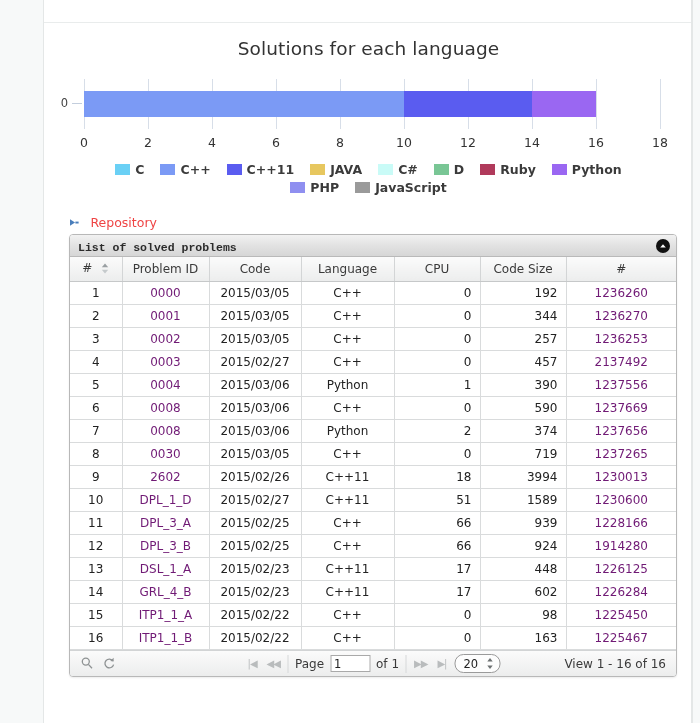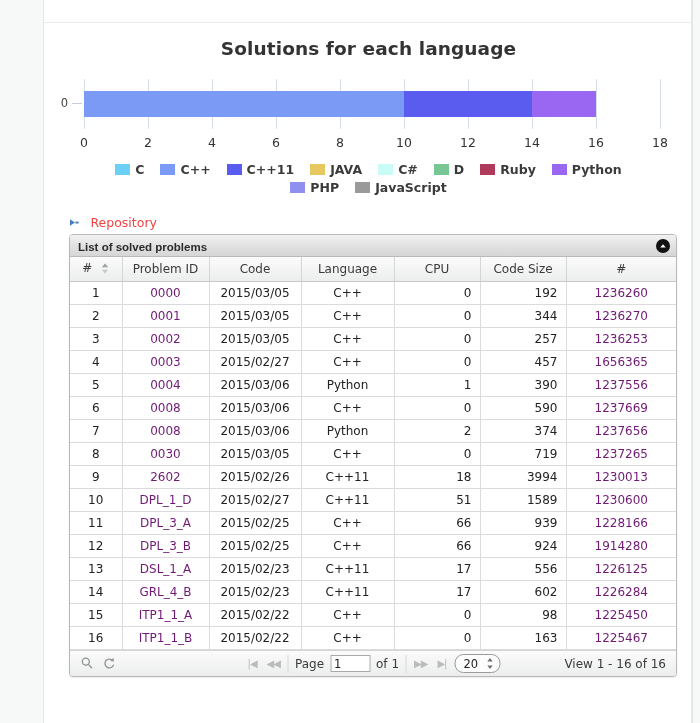--- a/index.html
+++ b/index.html
@@ -17,21 +17,21 @@
     position: absolute; left: 43px; top: 0; width: 649px; height: 723px;
     background: #ffffff; border-left: 1px solid #e4e7e7; border-right: 1px solid #e4e7e7;
   }
   #top-strip { position: absolute; left: 0; top: 0; width: 100%; height: 23px; background:#fff; border-bottom: 1px solid #e9ecec; }
   #right-edge { position: absolute; right: 0; top: 0; width: 8px; height: 723px; background: #f7f9f9; border-left: 1px solid #e4e7e7; }
 
   
   .chart-wrap { position: absolute; left: 0; top: 23px; width: 649px; }
   .chart-title {
     text-align: center; font-size: 18.5px; color: #333; padding-top: 15px;
-    font-family: "DejaVu Sans", sans-serif; font-weight: 700; letter-spacing: .1px;
+    font-family: "DejaVu Sans", sans-serif; font-weight: 400; letter-spacing: .1px;
   }
   .plot { position: relative; margin-top: 20px; height: 68px; }
   .plot-area { position: absolute; left: 40px; top: 0; width: 576px; height: 50px; }
   .gridline { position: absolute; top: 0; width: 1px; height: 50px; background: #d7dee8; }
   .ylabel { position: absolute; left: 0; top: 17px; width: 24px; text-align: right;
             font-size: 11.5px; color: #444; font-family: "DejaVu Sans", sans-serif; }
   .ytick { position: absolute; left: 28px; top: 24px; width: 10px; height: 1px; background: #c3cedd; }
   .bar-row { position: absolute; left: 0; top: 12px; height: 26px; width: 100%; }
   .seg { position: absolute; top: 0; height: 26px; }
   .xaxis { position: absolute; left: 40px; top: 56px; width: 576px; height: 22px; }
@@ -53,21 +53,21 @@
 
   
   .panel { position: absolute; left: 25px; top: 234px; width: 608px;
            border: 1px solid #b8b8b8; border-radius: 4px; background: #fff;
            box-shadow: 0 1px 2px rgba(0,0,0,.08); overflow: hidden; }
   .panel-head {
     height: 22px; line-height: 22px; padding: 0 8px;
     background: linear-gradient(to bottom, #f2f2f2 0%, #e2e2e2 50%, #d6d6d6 100%);
     border-bottom: 1px solid #b9b9b9; position: relative;
   }
-  .panel-title { font-size: 11.5px; font-weight: bold; color: #2b2b2b; font-family: Liberation Sans, sans-serif; }
+  .panel-title { font-size: 11.5px; font-weight: bold; color: #2b2b2b; font-family: Liberation Mono, monospace; }
   .collapse-btn { position: absolute; right: 6px; top: 4px; width: 14px; height: 14px;
                   border-radius: 50%; background: #111; }
   .collapse-btn svg { display:block; }
 
   table.grid { border-collapse: collapse; width: 100%; table-layout: fixed; background:#fff; }
   table.grid th {
     background: linear-gradient(to bottom,#fbfbfb,#eceded);
     border-right: 1px solid #d3d5d6; border-bottom: 1px solid #c6c8c9;
     font-size: 12px; font-weight: 400; color: #3a3a3a; height: 24px; padding: 0 6px;
     font-family: "DejaVu Sans", sans-serif; text-align: center; position: relative;
@@ -235,21 +235,21 @@
               <td class="r">257</td>
               <td class="c"><a class="cell-link" href="#">1236253</a></td>
             </tr>
             <tr>
               <td class="c">4</td>
               <td class="c"><a class="cell-link" href="#">0003</a></td>
               <td class="c">2015/02/27</td>
               <td class="c">C++</td>
               <td class="r">0</td>
               <td class="r">457</td>
-              <td class="c"><a class="cell-link" href="#">1656365</a></td>
+              <td class="c"><a class="cell-link" href="#">2137492</a></td>
             </tr>
             <tr>
               <td class="c">5</td>
               <td class="c"><a class="cell-link" href="#">0004</a></td>
               <td class="c">2015/03/06</td>
               <td class="c">Python</td>
               <td class="r">1</td>
               <td class="r">390</td>
               <td class="c"><a class="cell-link" href="#">1237556</a></td>
             </tr>
@@ -315,21 +315,21 @@
               <td class="r">66</td>
               <td class="r">924</td>
               <td class="c"><a class="cell-link" href="#">1914280</a></td>
             </tr>
             <tr>
               <td class="c">13</td>
               <td class="c"><a class="cell-link" href="#">DSL_1_A</a></td>
               <td class="c">2015/02/23</td>
               <td class="c">C++11</td>
               <td class="r">17</td>
-              <td class="r">556</td>
+              <td class="r">448</td>
               <td class="c"><a class="cell-link" href="#">1226125</a></td>
             </tr>
             <tr>
               <td class="c">14</td>
               <td class="c"><a class="cell-link" href="#">GRL_4_B</a></td>
               <td class="c">2015/02/23</td>
               <td class="c">C++11</td>
               <td class="r">17</td>
               <td class="r">602</td>
               <td class="c"><a class="cell-link" href="#">1226284</a></td>

